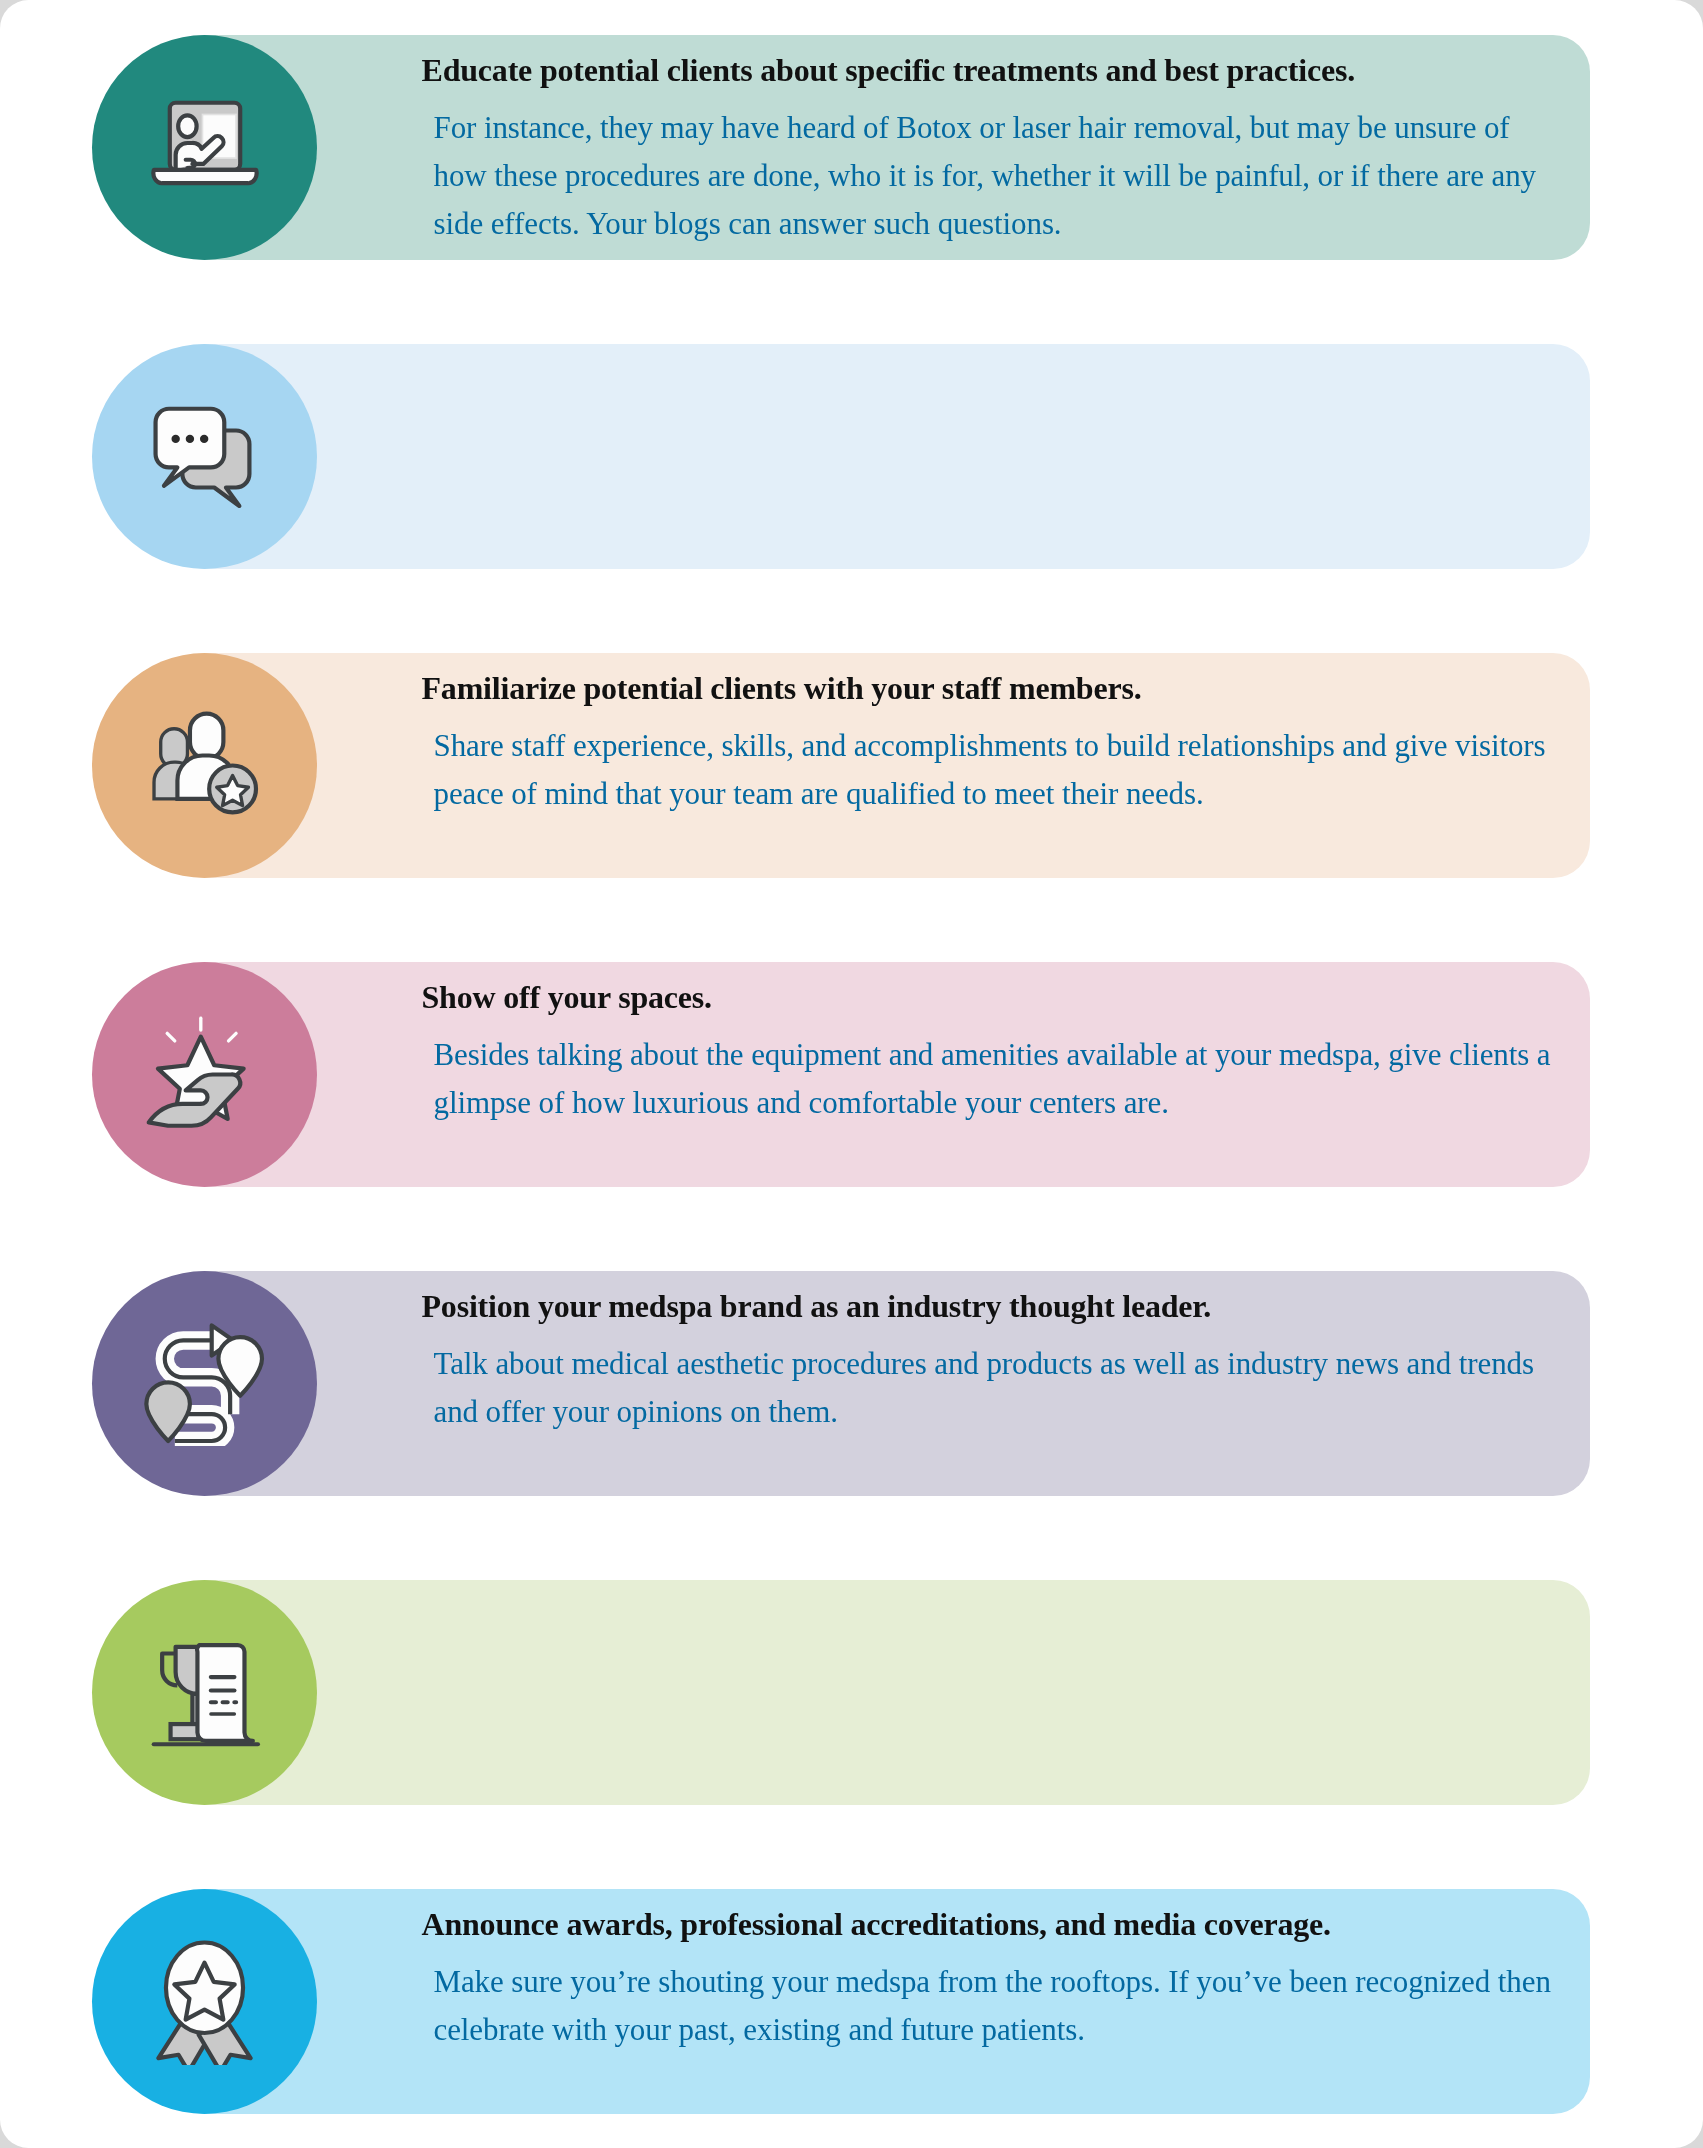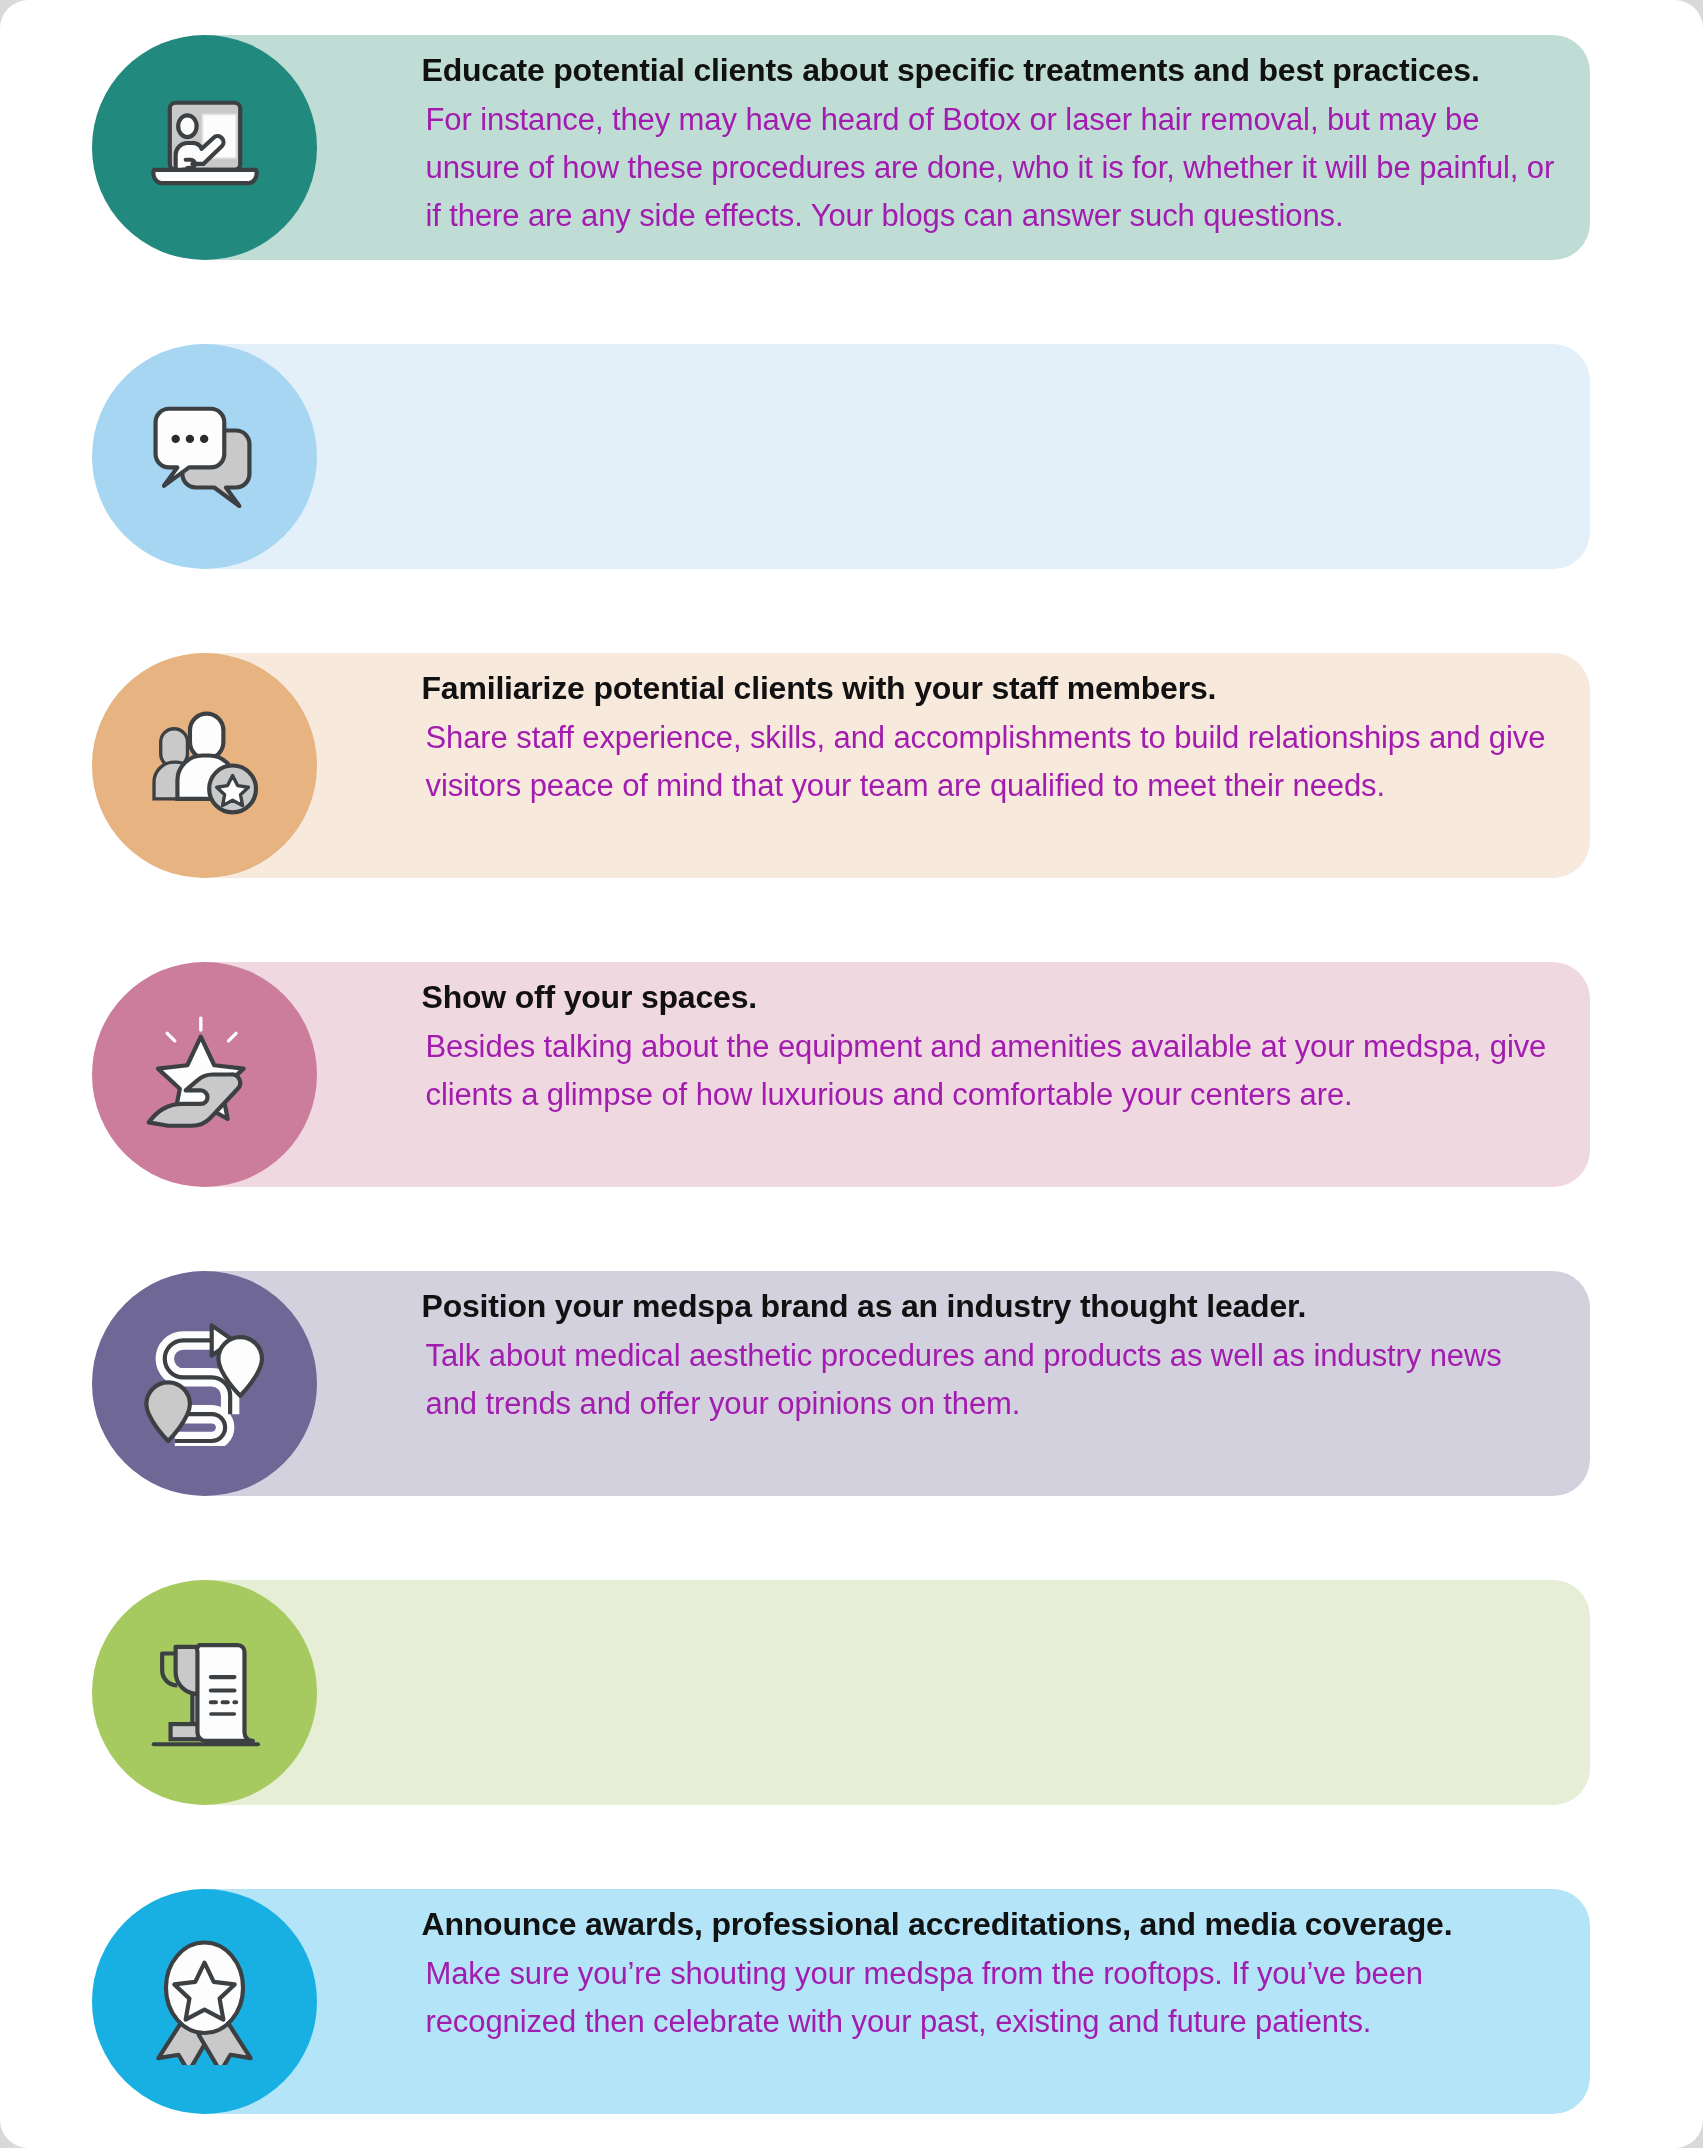--- a/index.html
+++ b/index.html
@@ -11,20 +11,21 @@
     font-family: "Liberation Sans", sans-serif;
   }
   .page {
     position: relative;
     width: 1703px;
     height: 2148px;
     background: #ffffff;
     border-radius: 28.5px;
     overflow: hidden;
     box-sizing: border-box;
+    font-family: Liberation Serif, serif;
   }
   .cards {
     position: absolute;
     left: 0;
     top: 0;
     width: 1703px;
     height: 2148px;
     box-sizing: border-box;
     padding: 35px 92px 34px 92px;
     display: flex;
@@ -63,24 +64,24 @@
     font-size: 32px;
     font-weight: bold;
     color: #111111;
     line-height: 1.30;
     letter-spacing: -0.2px;
     margin: 0 0 1.7px 0;
   }
   .card-body {
     font-size: 31px;
     font-weight: normal;
-    color: #a21caf;
+    color: #0369a1;
     line-height: 1.56;
     letter-spacing: -0.1px;
-    margin: 4px;
+    margin: 12px;
   }
 </style>
 </head>
 <body>
 
 <div class="page" style="background: rgb(255, 255, 255);">
   <div class="cards">
 
     <div class="card" style="height: 225px; background: rgb(191, 220, 213);">
       <div class="icon-badge" style="top: 0px; background: rgb(33, 137, 126);">

